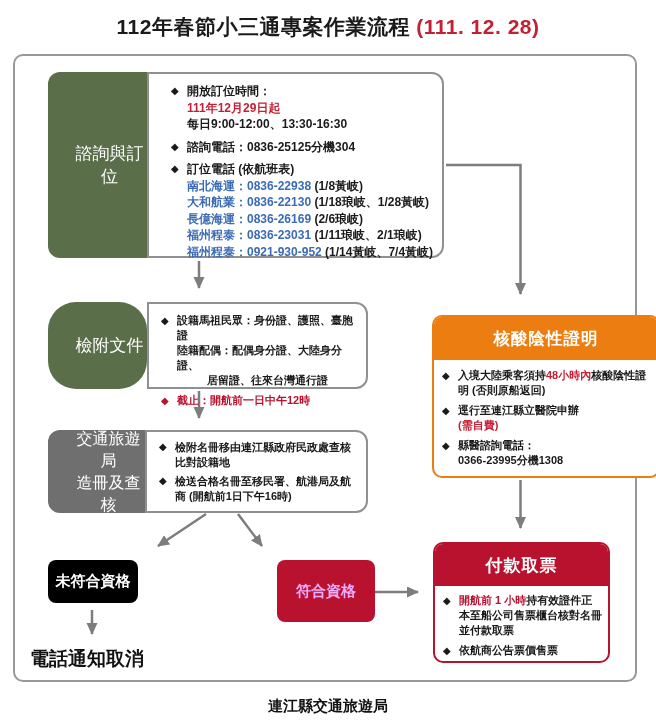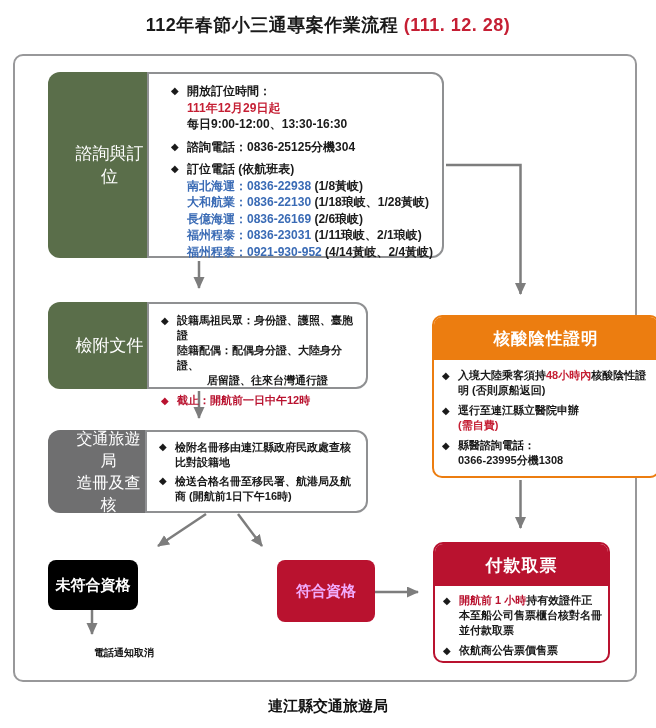--- a/index.html
+++ b/index.html
@@ -4,21 +4,21 @@
 <style>
   * { margin:0; padding:0; box-sizing:border-box; }
   html,body { background:#ffffff; }
   .page {
     position:relative; width:656px; height:728px; background:#ffffff;
     font-family:"Liberation Sans","DejaVu Sans",sans-serif;
     color:#1a1a1a; overflow:hidden;
   }
   
   .title { position:absolute; top:13px; left:0; width:656px; text-align:center;
-           font-size:18px; font-weight:bold; letter-spacing:0.5px; }
+           font-size:21px; font-weight:bold; letter-spacing:0.5px; }
   .title .date { color:#c51f34; }
   
   .frame { position:absolute; left:13px; top:54px; width:624px; height:628px;
            border:2px solid #98989a; border-radius:10px; }
   
   svg.arrows { position:absolute; left:0; top:0; pointer-events:none; }
   
   .lab { position:absolute; display:flex; align-items:center; justify-content:center;
          color:#fff; font-weight:normal; border-radius:12px 0 0 12px; text-align:center;padding-left:24px; }
   .lab.green { background:#5a6e4a; }
@@ -41,28 +41,28 @@
   .r2-cnt { left:147px; top:302px; width:221px; height:87px; padding:9px 6px 6px 12px;
             font-size:11px; line-height:15px; }
   .ind1 { margin-left:16px; }
   .ind2 { margin-left:46px; }
   .deadline { margin-top:5px; color:#b9122f; }
   
   .r3-cnt { left:145px; top:430px; width:223px; height:83px; padding:8px 6px 6px 12px;
             font-size:11px; line-height:14.5px; }
   .mt5 { margin-top:5px; }
   
-  .black-box { position:absolute; left:48px; top:560px; width:90px; height:50px;
+  .black-box { position:absolute; left:48px; top:560px; width:90px; height:43px;
                background:#000; border-radius:8px; color:#fff; font-weight:bold; font-size:15px;
                display:flex; align-items:center; justify-content:center; }
   .red-box { position:absolute; left:277px; top:560px; width:98px; height:62px;
              background:#b9122f; border-radius:8px; color:#f0abfc; font-weight:bold; font-size:15px;
              display:flex; align-items:center; justify-content:center; }
-  .cancel-text { position:absolute; left:30px; top:646px; width:124px; text-align:right;
-                 font-size:10px; font-weight:bold; color:#111; }
+  .cancel-text { position:absolute; left:30px; top:646px; width:124px; text-align:left;
+                 font-size:19px; font-weight:bold; color:#111; }
   
   .hbox { position:absolute; background:#fff; border-radius:10px; overflow:hidden; font-weight:bold; }
   .hbox .hhead { display:flex; align-items:center; justify-content:center;
                  color:#fff; font-weight:bold; }
   .pcr { left:432px; top:315px; width:228px; height:163px; border:2.5px solid #ec7d10; }
   .pcr .hhead { height:43px; background:#ec7d10; font-size:16.5px; letter-spacing:1px; }
   .pcr .hbody { padding:8px 5px 5px 8px; font-size:11px; line-height:15px; }
   .pay { left:433px; top:542px; width:177px; height:121px; border:2.5px solid #b9122f; }
   .pay .hhead { height:42px; background:#b9122f; font-size:17px; letter-spacing:1px; }
   .pay .hbody { padding:7px 5px 5px 8px; font-size:11px; line-height:15px; }
@@ -119,25 +119,25 @@
     <div class="gap"></div>
     <div class="bullet-item">
       <span class="diamond">◆</span>
       <span class="bt">訂位電話 (依航班表)</span>
     </div>
     <div class="phones">
       <div><span class="blue">南北海運：0836-22938</span> <span>(1/8黃岐)</span></div>
       <div><span class="blue">大和航業：0836-22130</span> <span>(1/18琅岐、1/28黃岐)</span></div>
       <div><span class="blue">長億海運：0836-26169</span> <span>(2/6琅岐)</span></div>
       <div><span class="blue">福州程泰：0836-23031</span> <span>(1/11琅岐、2/1琅岐)</span></div>
-      <div><span class="blue">福州程泰：0921-930-952</span> <span>(4/14黃岐、2/4黃岐)</span></div>
-    </div>
-  </div>
-
-  <div class="lab green" style="left:48px; top:302px; width:99px; height:87px; font-size:17px;">
+      <div><span class="blue">福州程泰：0921-930-952</span> <span>(1/14黃岐、7/4黃岐)</span></div>
+    </div>
+  </div>
+
+  <div class="lab green" style="left:48px; top:302px; width:99px; height:87px; font-size:17px;border-radius:28px;">
     <span>檢附文件</span>
   </div>
   <div class="cnt r2-cnt">
     <div class="bullet-item">
       <span class="diamond">◆</span>
       <span class="bt">設籍馬祖民眾：身份證、護照、臺胞證</span>
     </div>
     <div class="ind1">陸籍配偶：配偶身分證、大陸身分證、</div>
     <div class="ind2">居留證、往來台灣通行證</div>
     <div class="bullet-item deadline">

